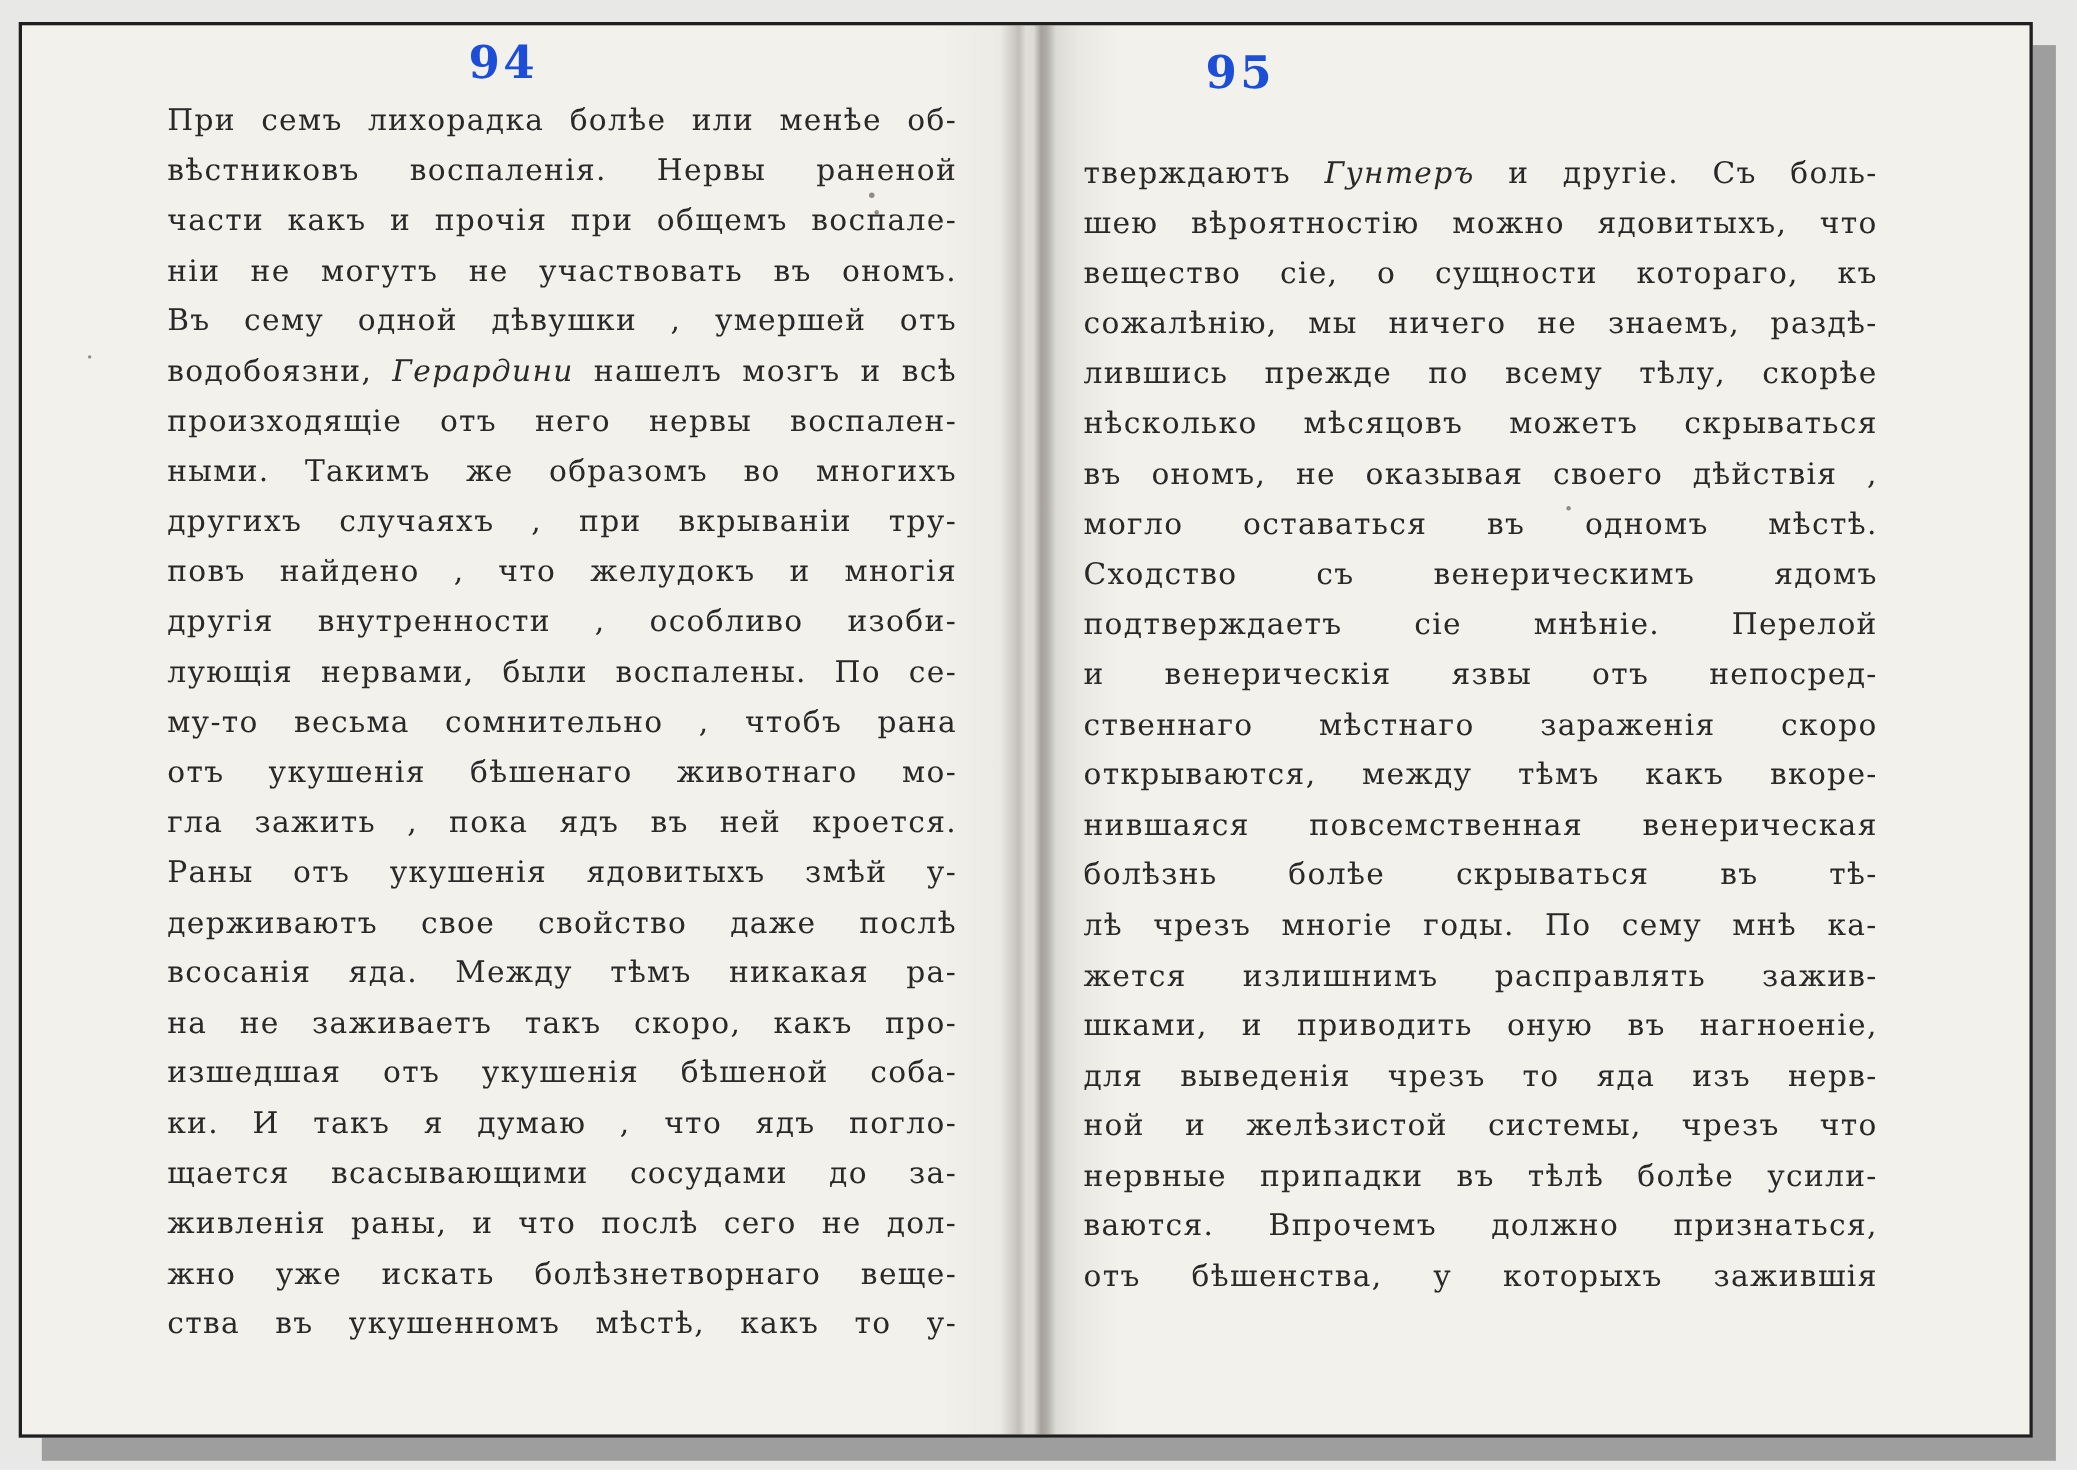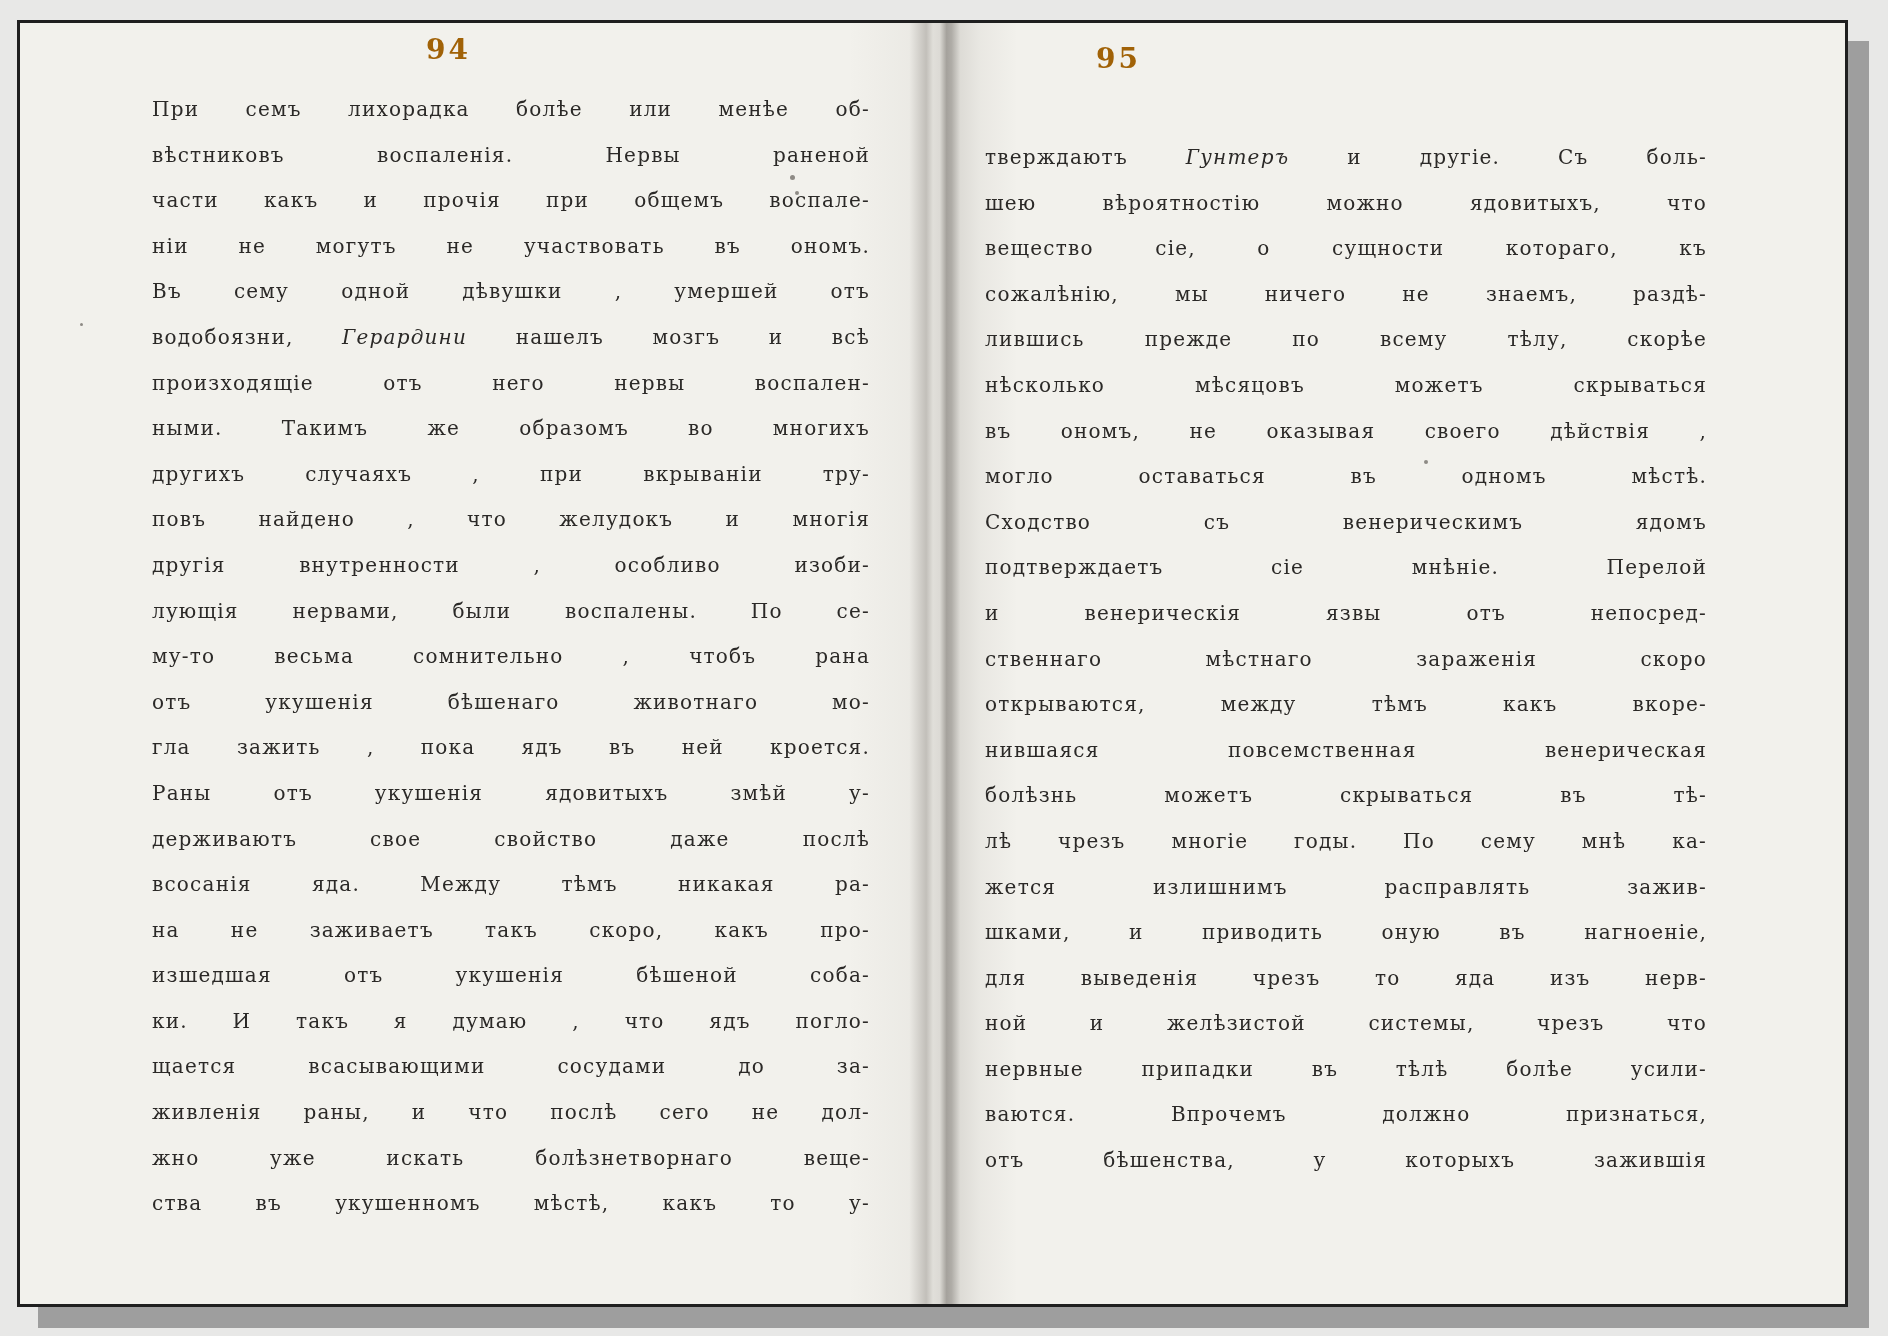--- a/index.html
+++ b/index.html
@@ -37,37 +37,37 @@
       rgba(70,62,55,0.10) 50%,
       rgba(70,62,55,0.13) 54%,
       rgba(58,52,46,0.42) 58%,
       rgba(58,52,46,0.36) 61%,
       rgba(70,62,55,0.12) 66%,
       rgba(70,62,55,0.05) 78%,
       rgba(70,62,55,0) 100%);
   }
   .pagenum {
     position: absolute;
-    font-size: 28px;
+    font-size: 41px;
     font-weight: bold;
     letter-spacing: 3px;
-    color: #a16207;
+    color: #1d4ed8;
   }
   .pagenum.left  { left: 406px;  top: 10px; }
   .pagenum.right { left: 1076px; top: 19px; }
   .text-block {
     position: absolute;
     color: #2b2927;
   }
   .text-block.left  { left: 132px; top: 64px;  width: 718px; }
   .text-block.right { left: 965px; top: 74px; width: 722px; margin-top: 38px; }
   .line {
     height: 45.6px;
     line-height: 45.6px;
-    font-size: 20px;
+    font-size: 27px;
     letter-spacing: 1.2px;
     text-align: justify;
     text-align-last: justify;
     overflow: hidden;
   }
   .it { font-style: italic; }
   .speck {
     position: absolute;
     background: rgba(60,55,50,0.55);
     border-radius: 50%;
@@ -125,21 +125,21 @@
       <div class="line"><span>лившись прежде по всему тѣлу, скорѣе</span></div>
       <div class="line"><span>нѣсколько мѣсяцовъ можетъ скрываться</span></div>
       <div class="line"><span>въ ономъ, не оказывая своего дѣйствія ,</span></div>
       <div class="line"><span>могло оставаться въ одномъ мѣстѣ.</span></div>
       <div class="line"><span>Сходство съ венерическимъ ядомъ</span></div>
       <div class="line"><span>подтверждаетъ сіе мнѣніе. Перелой</span></div>
       <div class="line"><span>и венерическія язвы отъ непосред-</span></div>
       <div class="line"><span>ственнаго мѣстнаго зараженія скоро</span></div>
       <div class="line"><span>открываются, между тѣмъ какъ вкоре-</span></div>
       <div class="line"><span>нившаяся повсемственная венерическая</span></div>
-      <div class="line"><span>болѣзнь можетъ скрываться въ тѣ-</span></div>
+      <div class="line"><span>болѣзнь болѣе скрываться въ тѣ-</span></div>
       <div class="line"><span>лѣ чрезъ многіе годы. По сему мнѣ ка-</span></div>
       <div class="line"><span>жется излишнимъ расправлять зажив-</span></div>
       <div class="line"><span>шками, и приводить оную въ нагноеніе,</span></div>
       <div class="line"><span>для выведенія чрезъ то яда изъ нерв-</span></div>
       <div class="line"><span>ной и желѣзистой системы, чрезъ что</span></div>
       <div class="line"><span>нервные припадки въ тѣлѣ болѣе усили-</span></div>
       <div class="line"><span>ваются. Впрочемъ должно признаться,</span></div>
       <div class="line"><span>отъ бѣшенства, у которыхъ зажившія</span></div>
     </div>
 

